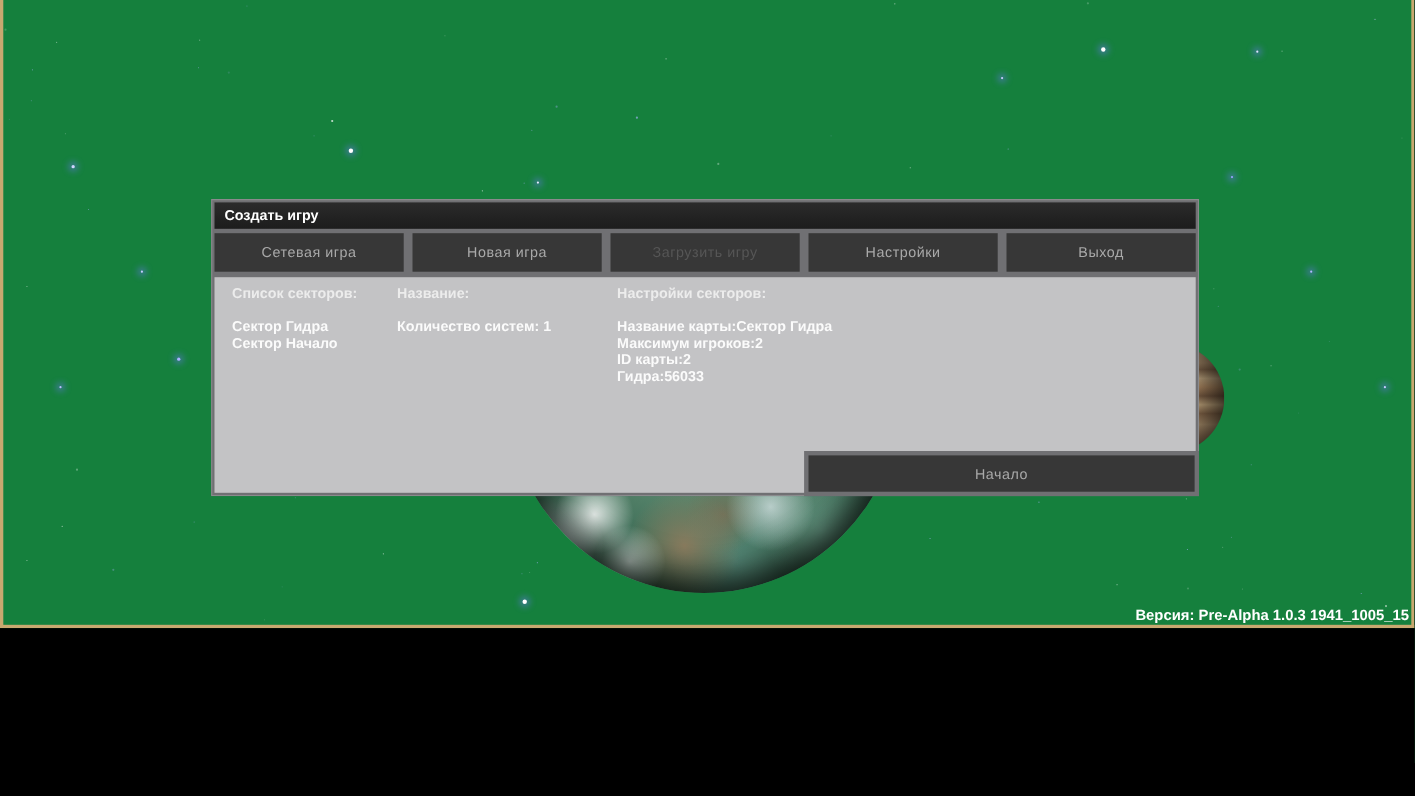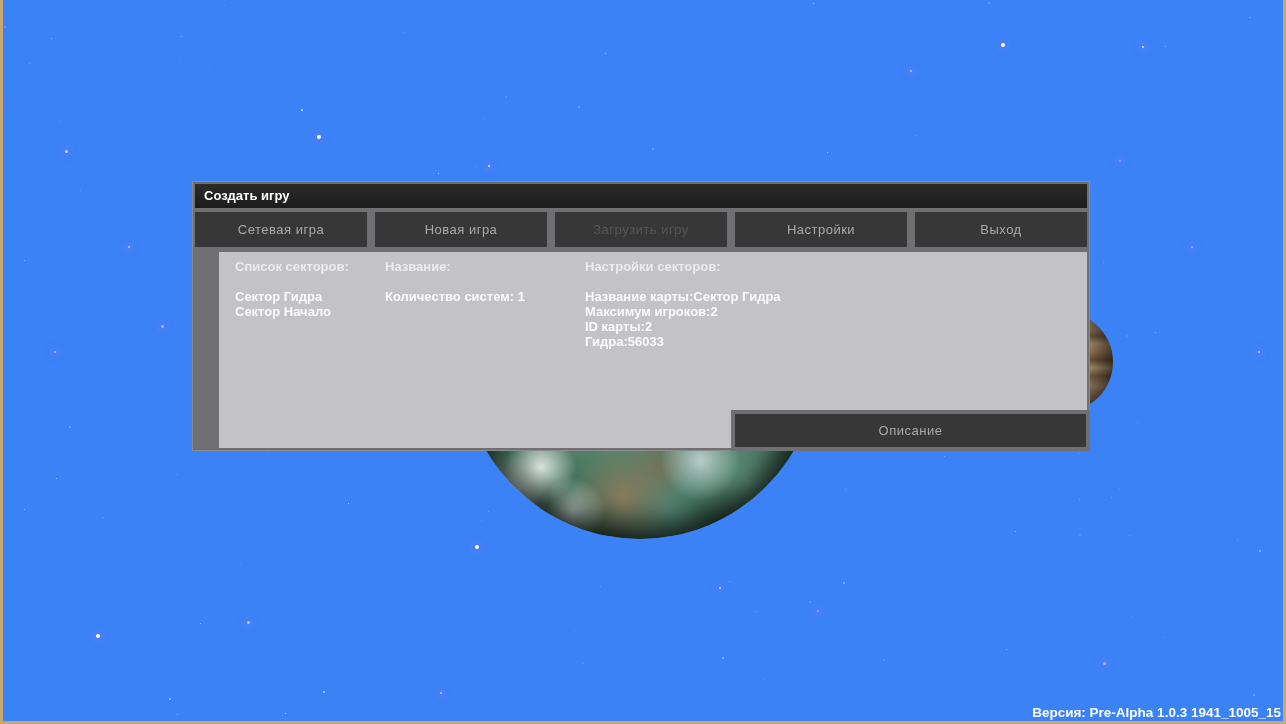--- a/index.html
+++ b/index.html
@@ -1,17 +1,17 @@
 <!DOCTYPE html>
 <html><head>
 <meta charset="utf-8">
 <style>
   html,body{margin:0;padding:0;background:#000;}
   body{width:1286px;height:724px;overflow:hidden;font-family:"Liberation Sans",sans-serif;}
-  #scene{position:relative;width:1286px;height:724px;background:#3b82f6;overflow:hidden;}
+  #scene{position:relative;width:1286px;height:571px;background:#15803d;overflow:hidden;}
 
   
   #starfield{position:absolute;inset:0;z-index:1;}
   .star{position:absolute;border-radius:50%;}
 
   
   .planet{position:absolute;border-radius:50%;}
   #earth{
     left:462px;top:183px;width:356px;height:356px;z-index:2;
     background:
@@ -38,21 +38,21 @@
     background:#707073;box-sizing:border-box;padding:3px;display:flex;flex-direction:column;
     box-shadow:0 0 0 1px #8a8a8d inset;}
   .titlebar{flex:none;height:24px;background:linear-gradient(180deg,#2b2b2b,#1c1c1c);
     color:#fff;font-weight:bold;font-size:13px;line-height:24px;padding-left:9px;}
   .menu-row{flex:none;display:flex;gap:8px;margin-top:4px;height:35px;}
   .btn{flex:1;background:#373737;color:#a9a9a9;font-size:13px;letter-spacing:.5px;
     display:flex;align-items:center;justify-content:center;cursor:pointer;user-select:none;
     font-family:"Liberation Sans",sans-serif;border:none;}
   .btn.disabled{color:#565656;cursor:default;}
   .panel{margin-top:5px;flex:1;background:#c3c3c5;position:relative;
-    font-size:13px;font-weight:bold;margin-left:24px;}
+    font-size:13px;font-weight:bold;}
   .col{position:absolute;top:7px;}
   .col .header{color:#ececec;line-height:15px;margin-bottom:15px;}
   .col .line{color:#fbfbfb;line-height:15px;}
   .col1{left:16px;} .col2{left:166px;} .col3{left:366px;}
   .action-strip{position:absolute;right:-3px;bottom:-3px;width:359px;height:41px;
     background:#707073;display:flex;gap:8px;padding:4px;box-sizing:border-box;}
 
   
   #version{position:absolute;right:5px;bottom:4px;z-index:20;color:#fff;
     font-weight:bold;font-size:13.5px;}
@@ -261,21 +261,21 @@
 
       <div class="col col3">
         <div class="header">Настройки секторов:</div>
         <div class="line">Название карты:Сектор Гидра</div>
         <div class="line">Максимум игроков:2</div>
         <div class="line">ID карты:2</div>
         <div class="line">Гидра:56033</div>
       </div>
 
       <div class="action-strip">
-        <button class="btn">Описание</button>
+        <button class="btn">Начало</button>
       </div>
 
     </div>
   </div>
 
   <div id="version">Версия: Pre-Alpha 1.0.3 1941_1005_15</div>
 
   <div id="frame-border"></div>
 </div>
 

